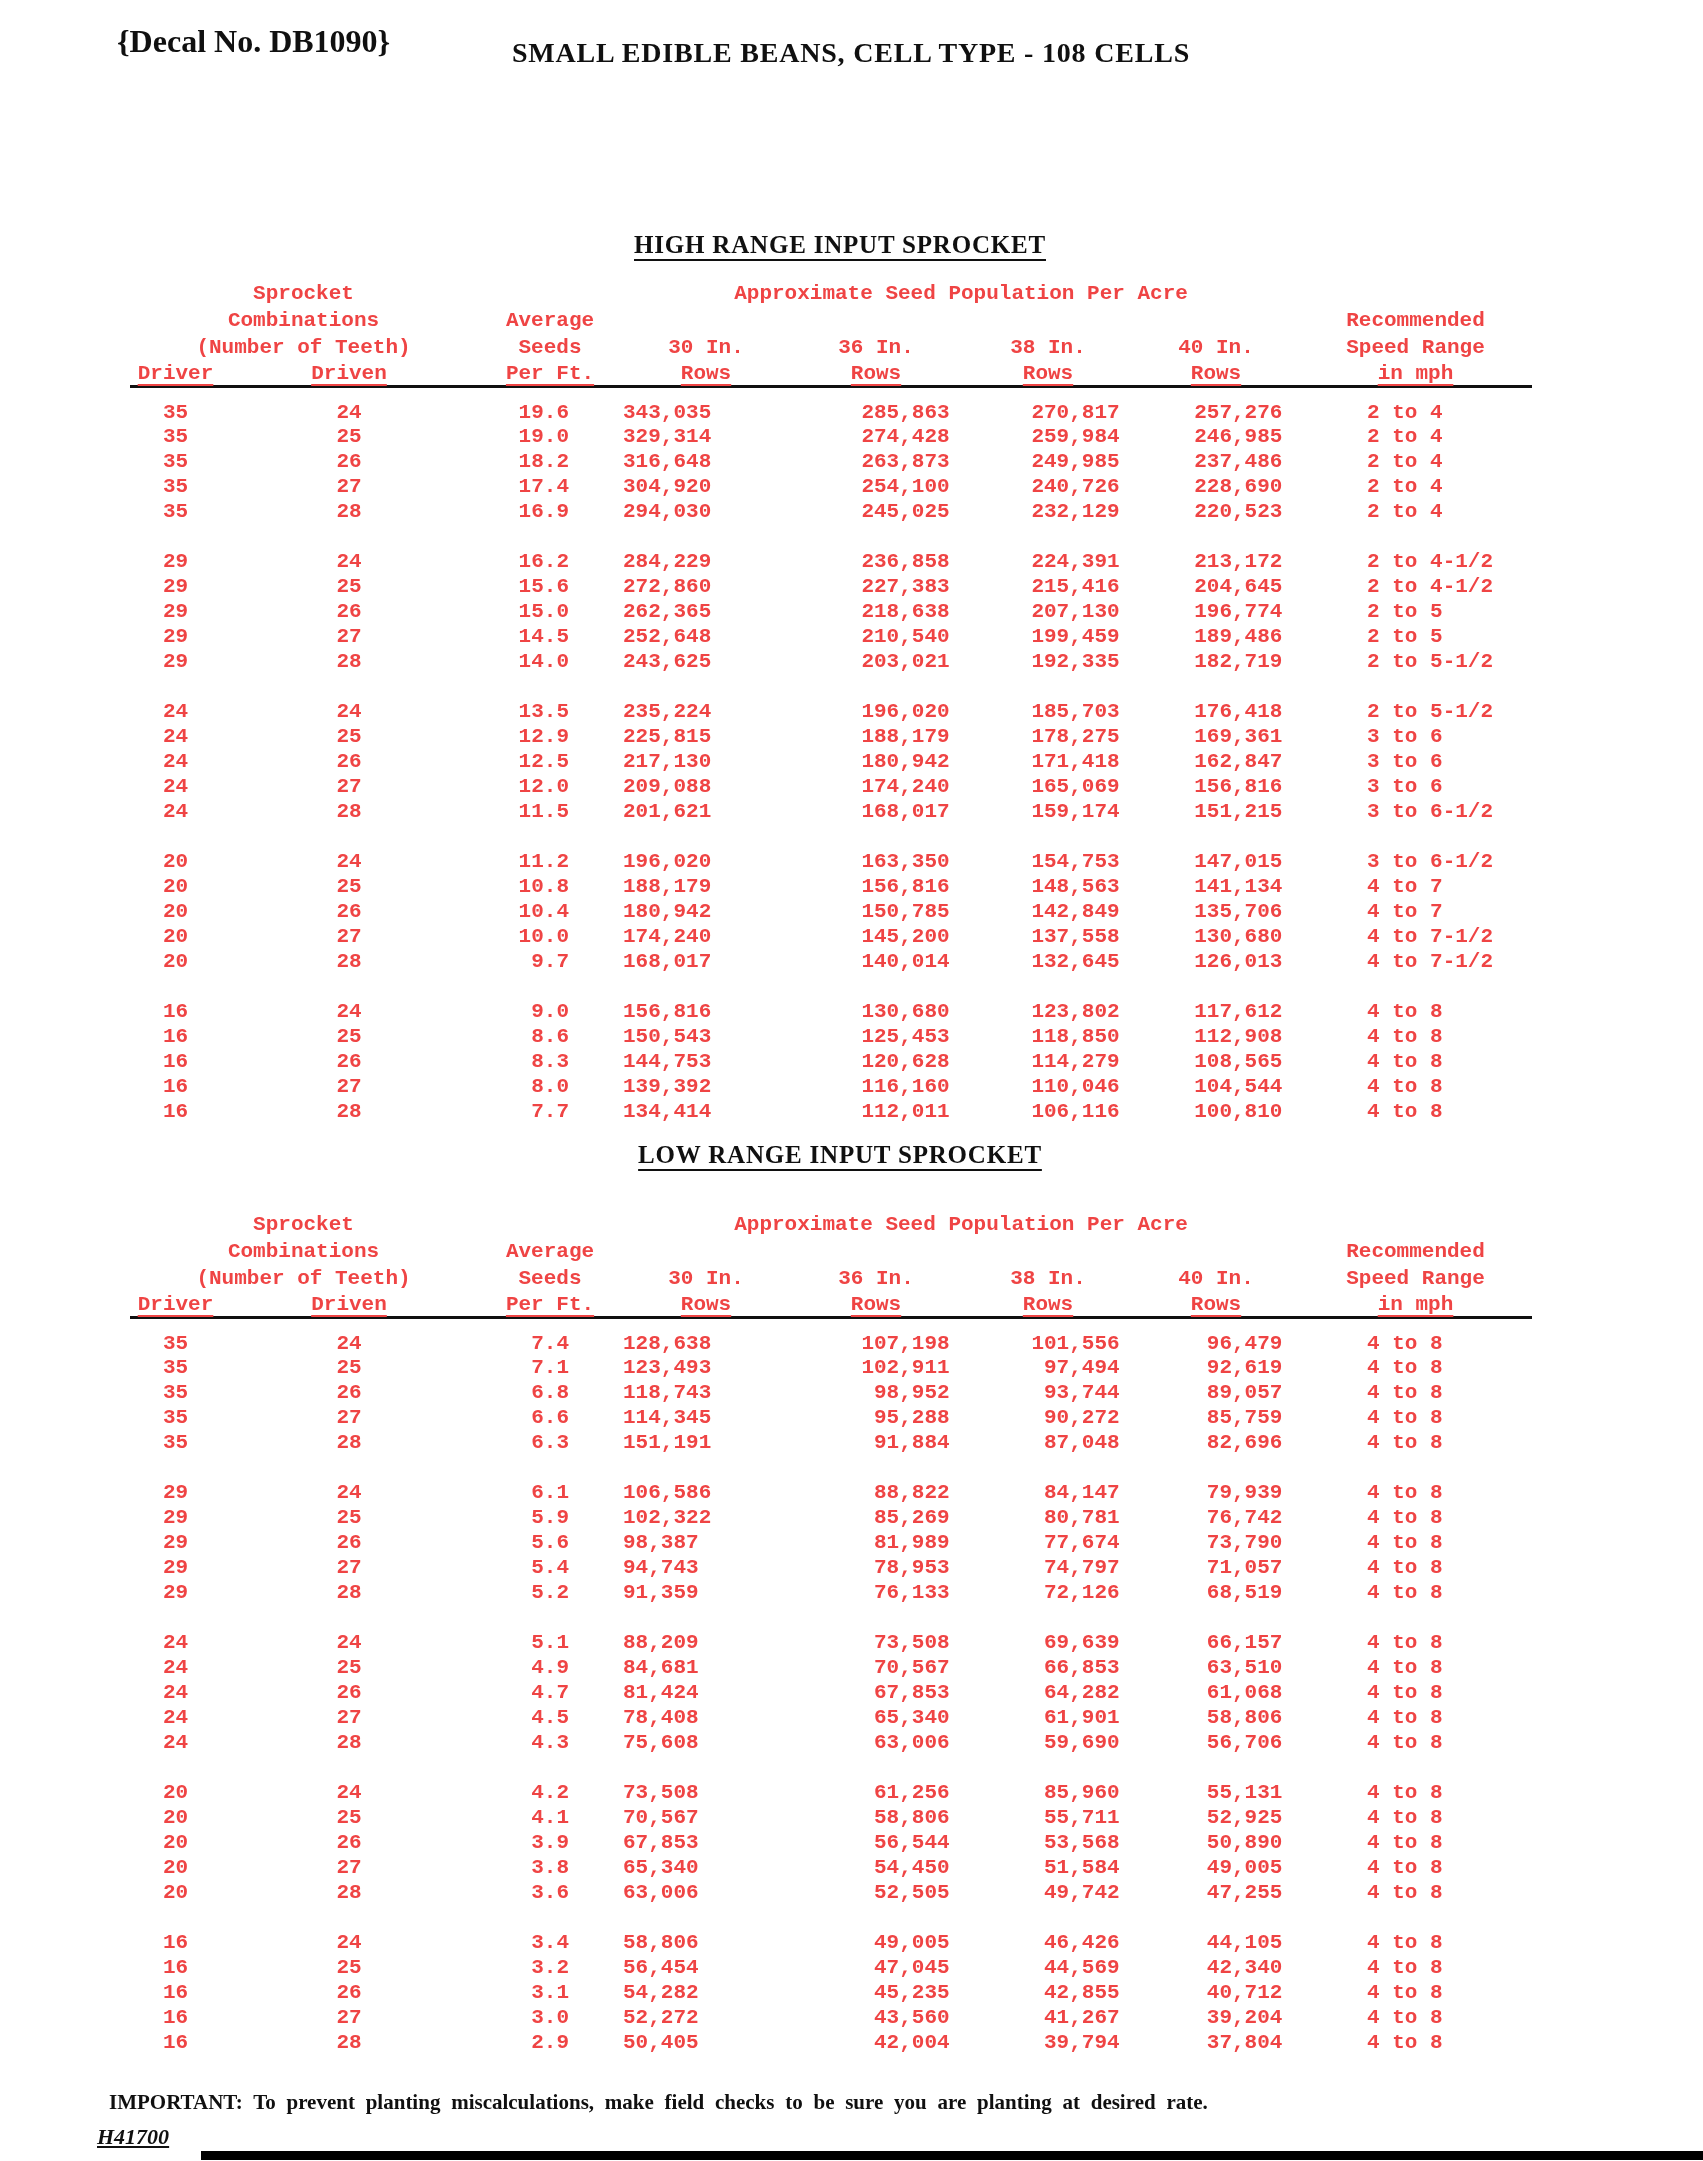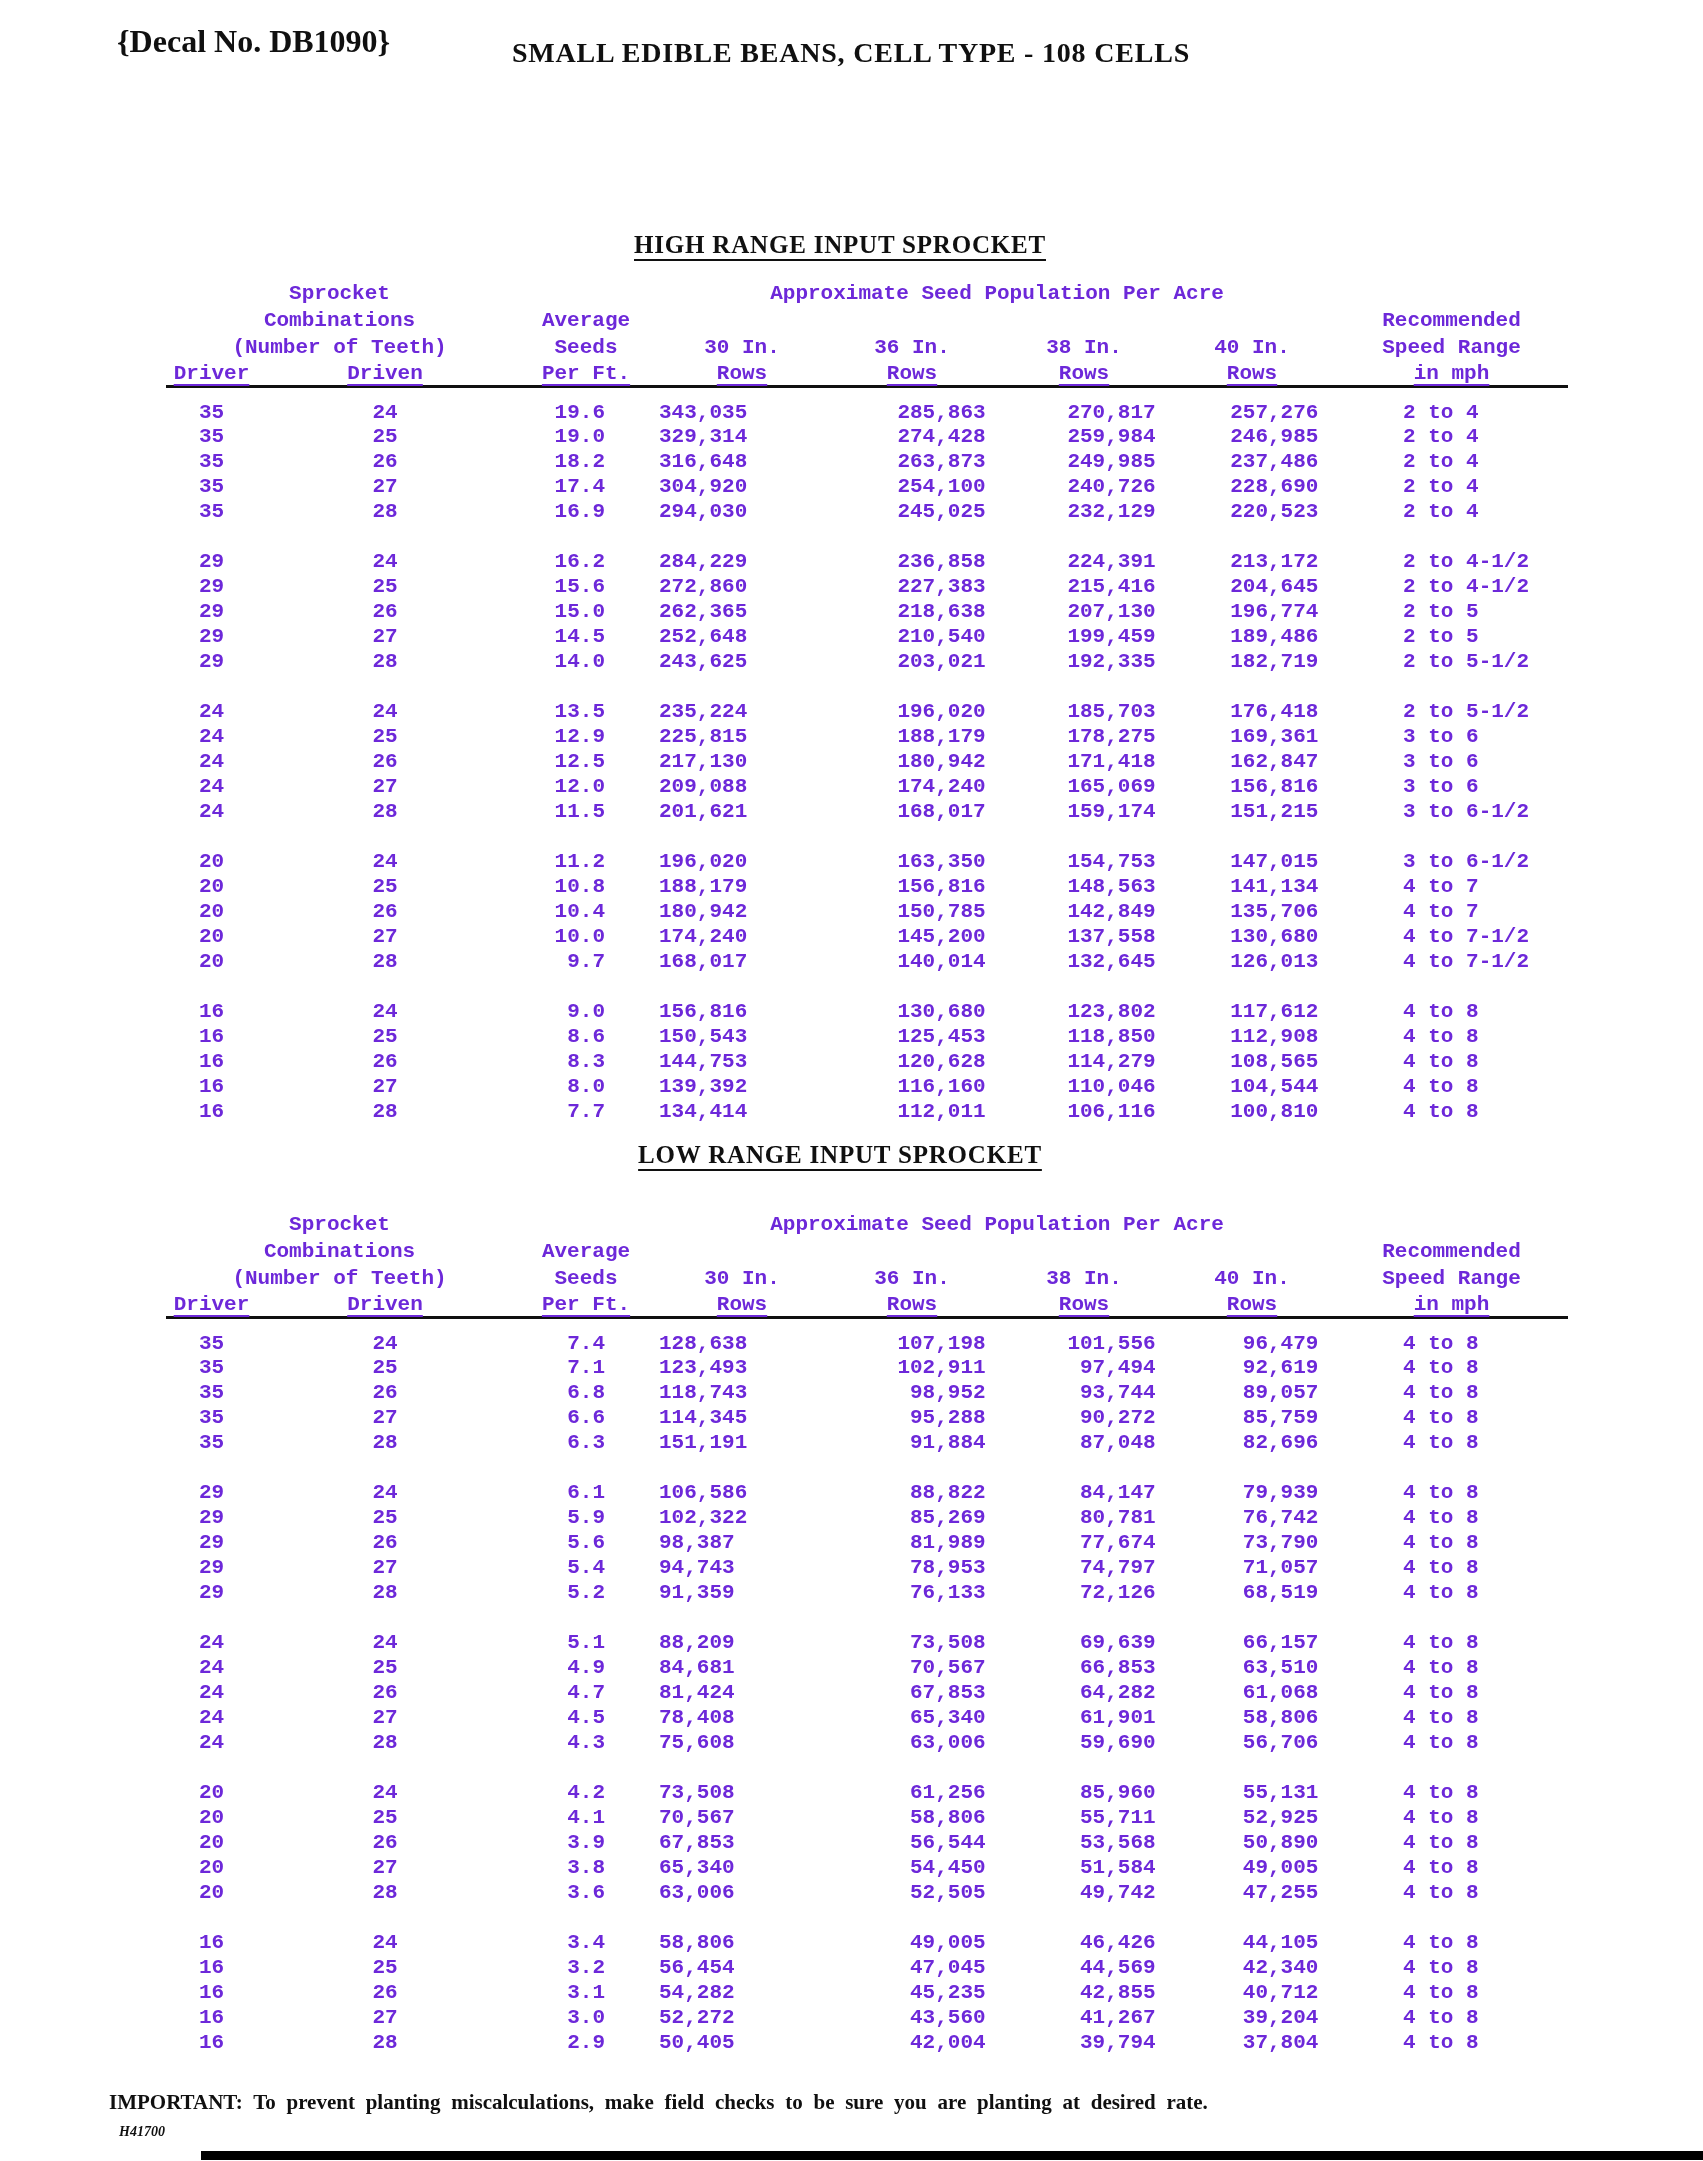--- a/index.html
+++ b/index.html
@@ -17,21 +17,21 @@
   .note     { position:absolute; left:300px; top:189px; width:1026px; text-align:center;
               font-size:21px; font-style:italic; word-spacing:8.7px; }
 
   .section-heading { position:absolute; left:0; width:1680px; text-align:center;
               font-size:25px; font-weight:bold; letter-spacing:0.8px;
               text-decoration:underline; text-underline-offset:5.5px; text-decoration-thickness:2.4px; }
   #high-heading { top:231px; }
   #low-heading  { top:1141px; }
 
   .data-table { position:absolute; left:130px; width:1400px; border-collapse:collapse;
-              table-layout:fixed; font-size:21px; font-weight:bold; color:#6d28d9;margin-left:36px; }
+              table-layout:fixed; font-size:21px; font-weight:bold; color:#ef4444; }
   #high-table { top:278px; }
   #low-table  { top:1209px; }
 
   .data-table thead { border-bottom:3.2px solid #101010; }
   .data-table th { font-weight:bold; text-align:center; height:27px; vertical-align:bottom;
               padding:0; font-size:21px; white-space:nowrap; }
   .data-table td { height:25px; padding:0; white-space:nowrap; }
   .data-table tbody tr:first-child td { padding-top:12.6px; height:38px; }
   .data-table tr.spacer td { height:25px; padding-top:0; }
 
@@ -40,21 +40,21 @@
   .data-table td:nth-child(3) { text-align:right; padding-right:54px; }
   .data-table td:nth-child(4) { text-align:left; padding-right:13.4px; }
   .data-table td:nth-child(5) { text-align:right; padding-right:13.4px; }
   .data-table td:nth-child(6) { text-align:right; padding-right:13.4px; }
   .data-table td:nth-child(7) { text-align:right; padding-right:16.6px; }
   .data-table td:nth-child(8) { text-align:left;  padding-left:68px; }
 
   .u { text-decoration:underline; text-underline-offset:4.7px; text-decoration-thickness:2.4px; }
 
   .important { position:absolute; left:109px; top:2090px; font-size:21px; font-weight:bold; word-spacing:5.5px; }
-  .doc-code  { position:absolute; left:119px; top:2124px; font-size:14px; font-weight:bold; font-style:italic; }
+  .doc-code  { position:absolute; left:97px; top:2124px; font-size:22px; font-weight:bold; font-style:italic;text-decoration:underline; }
   .bottom-bar{ position:absolute; left:201px; top:2151px; width:1502px; height:8.7px; background:#000; }
 </style>
 </head>
 <body>
 
 <div class="page">
 
   <div class="decal serif">{Decal No. DB1090}</div>
   <div class="title serif">SMALL EDIBLE BEANS, CELL TYPE - 108 CELLS</div>
 

